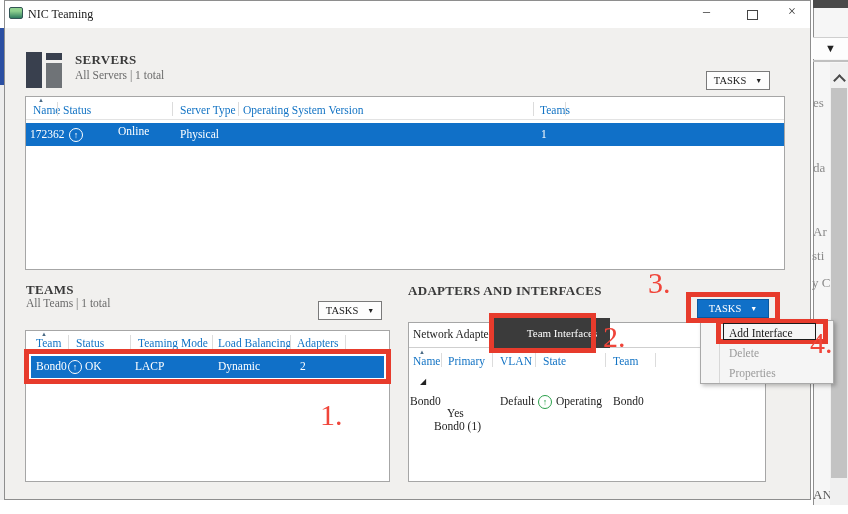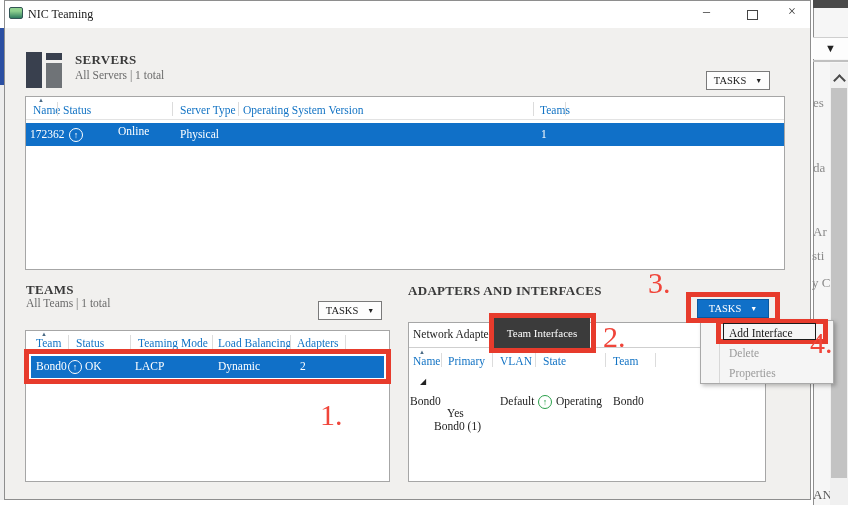--- a/index.html
+++ b/index.html
@@ -28,21 +28,21 @@
   .ht{font-size:11.5px;color:#1273c4;white-space:nowrap;}
   .t{font-size:11.5px;color:#1c1c1c;white-space:nowrap;}
   .tw{font-size:11.5px;color:#fff;white-space:nowrap;}
   .sort{font-size:6px;color:#4a6a84;}
   .sep{width:1px;height:14px;background:#dcdcdc;}
   .selrow{background:#1070c8;}
   .circ{display:inline-flex;width:12px;height:12px;border:1px solid #fff;border-radius:50%;
         align-items:center;justify-content:center;font-size:9px;color:#fff;line-height:1;}
   .circ.green{border-color:#2aa04a;color:#2aa04a;}
   
-  .tab-dark{background:#3b3b3b;color:#fff;font-size:11px;display:flex;align-items:center;justify-content:center;}
+  .tab-dark{background:#3b3b3b;color:#fff;font-size:11px;display:flex;align-items:center;justify-content:center;padding-left:20px;}
   
   .menu{background:#f5f5f5;border:1px solid #a9a9a9;box-shadow:2px 2px 4px rgba(0,0,0,.25);box-sizing:border-box;}
   .mi{font-size:11.5px;color:#1a1a1a;white-space:nowrap;}
   .mi.dis{color:#9b9b9b;}
   
   .redbox{border:5px solid #e73b2c;box-sizing:border-box;z-index:10;}
   .rednum{font-size:30px;color:#f0453a;z-index:11;line-height:1;}
   .innerbox{border:1px solid #1a1a1a;box-sizing:border-box;z-index:11;}
   
   .frag{font-size:13px;color:#8a8a8a;white-space:nowrap;}

